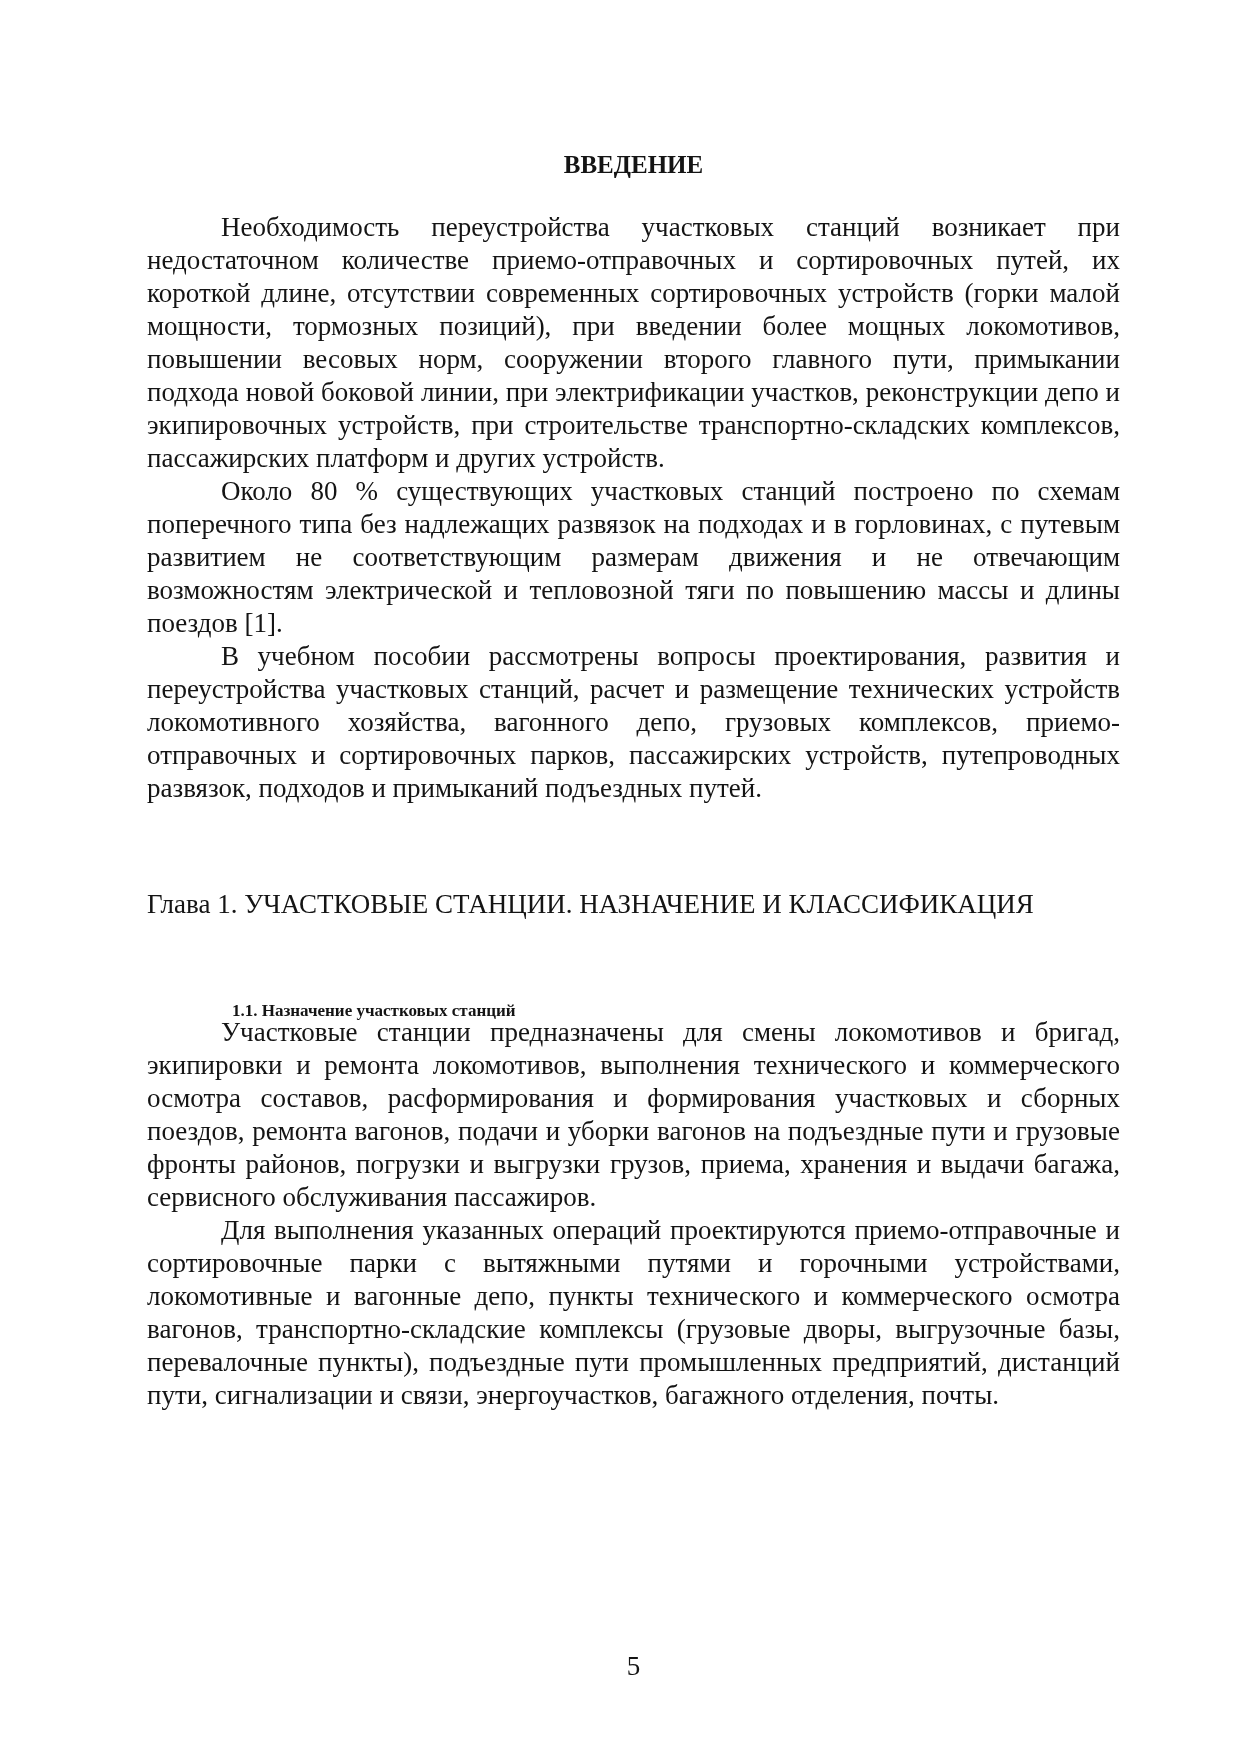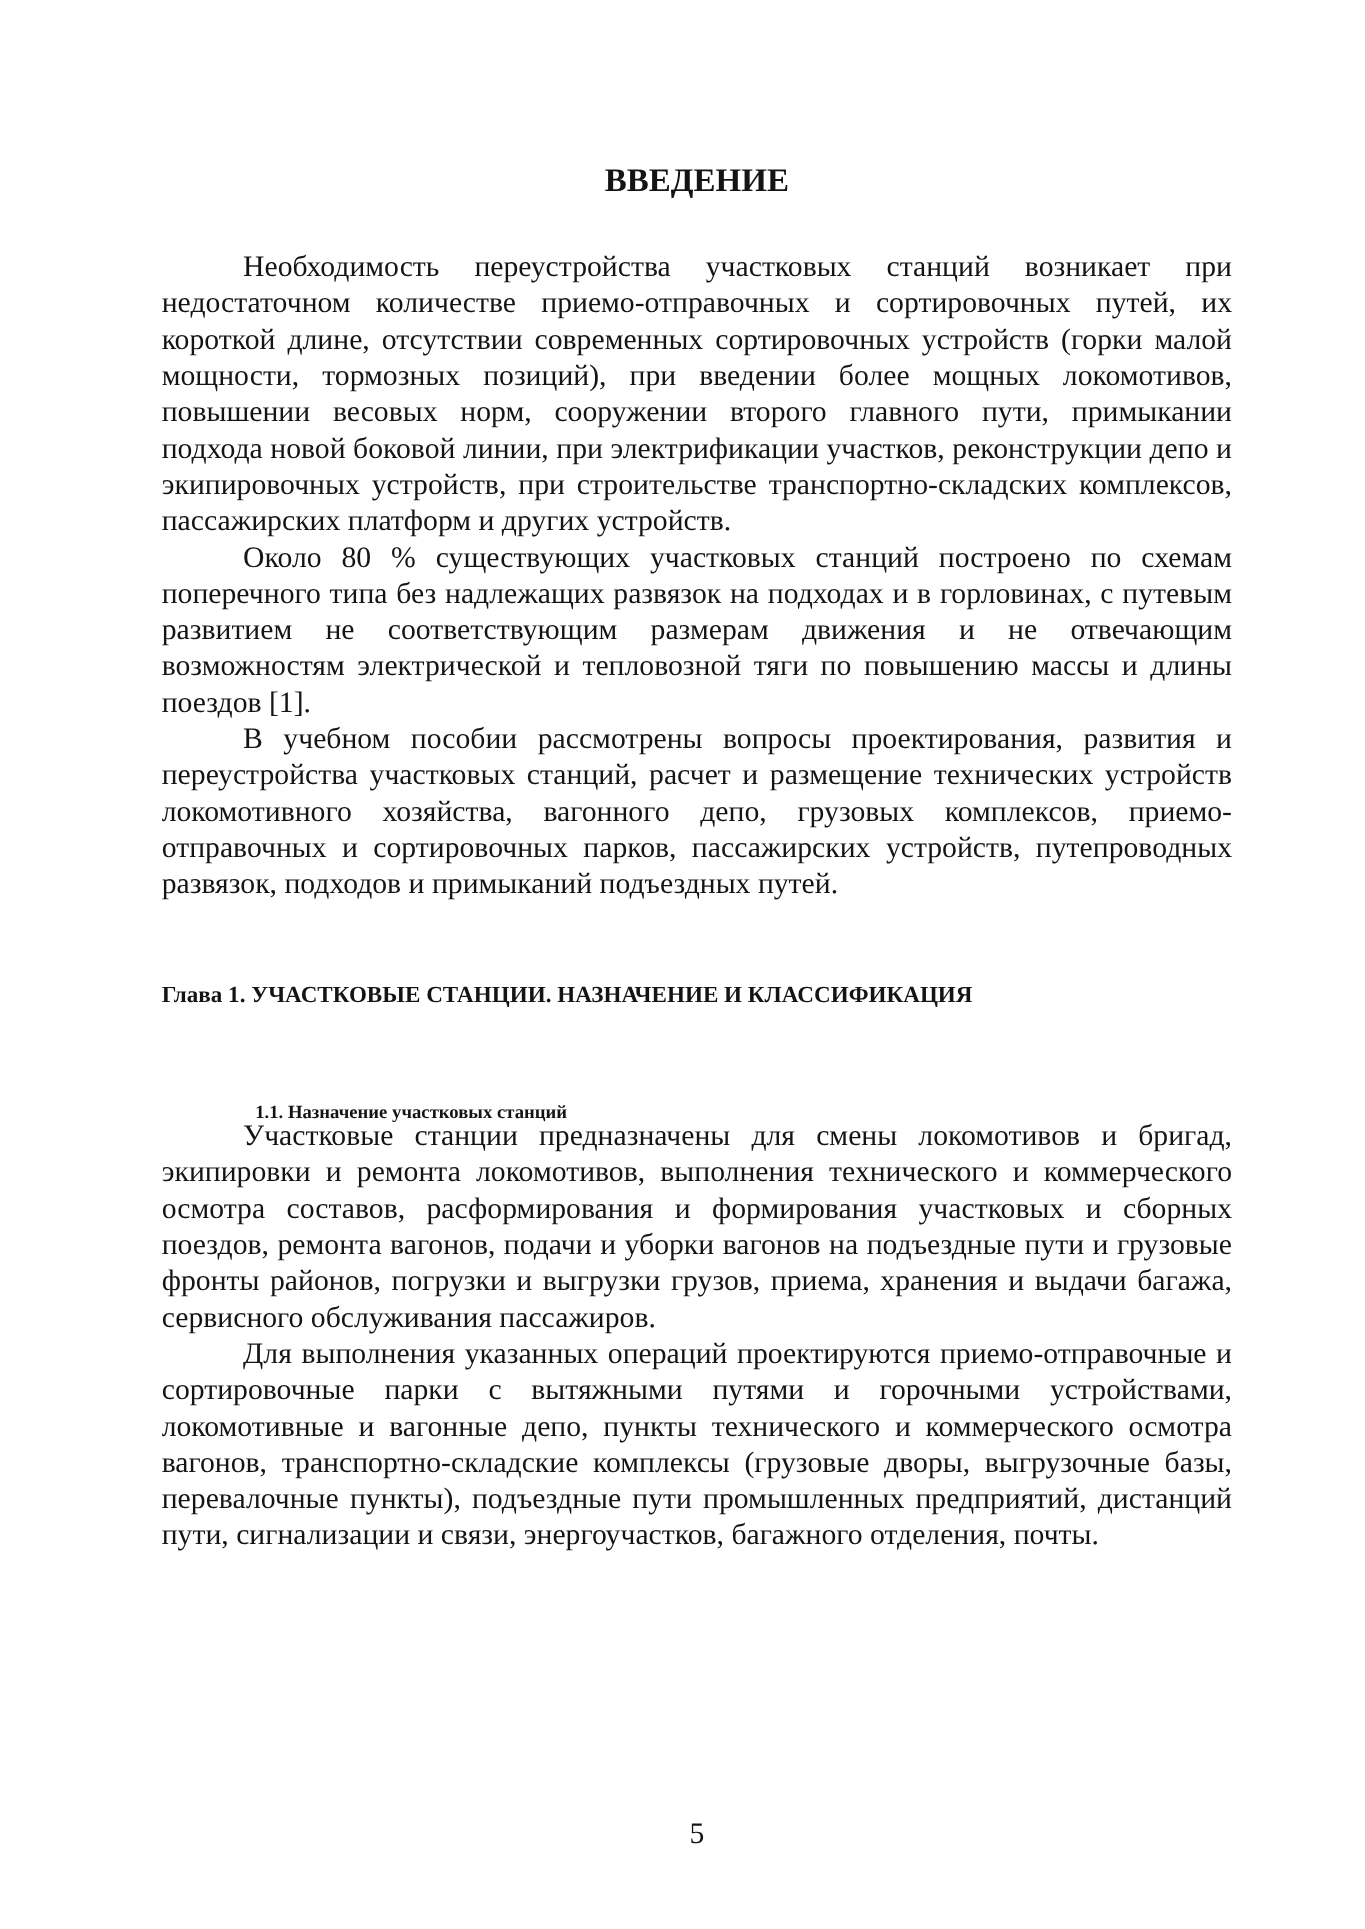--- a/index.html
+++ b/index.html
@@ -2,25 +2,25 @@
 <html><head>
 <meta charset="utf-8">
 <style>
   html, body { margin: 0; padding: 0; background: #ffffff; }
   body { width: 1241px; height: 1754px; position: relative; overflow: hidden; }
   .page {
     position: absolute; left: 147px; top: 0; width: 973px;
     font-family: "Liberation Serif", "DejaVu Serif", serif;
     color: #141414; font-size: 27px; line-height: 33px;
   }
-  .title { position: absolute; top: 148px; left: 0; width: 973px; text-align: center; font-weight: bold; font-size: 30px; }
+  .title { position: absolute; top: 148px; left: 0; width: 973px; text-align: center; font-weight: bold; font-size: 25px; }
   .para { text-align: justify; text-indent: 74px; margin: 0; }
   .block { position: absolute; left: 0; width: 973px; }
-  .intro { top: 226px; }
-  .chapter { position: absolute; left: 0; top: 888px; font-weight: bold; font-size: 21px; line-height: 33px; width: 973px; }
+  .intro { top: 211px; }
+  .chapter { position: absolute; left: 0; top: 888px; font-weight: normal; font-size: 27px; line-height: 33px; width: 973px; }
   .section { position: absolute; left: 85px; top: 994px; font-weight: bold; font-size: 17px; }
   .body2 { top: 1016px; }
   .pagenum { position: absolute; left: 0; top: 1650px; width: 973px; text-align: center; font-size: 27px; }
 </style>
 </head>
 <body>
 
 <div class="page">
   <div class="title">ВВЕДЕНИЕ</div>
 

